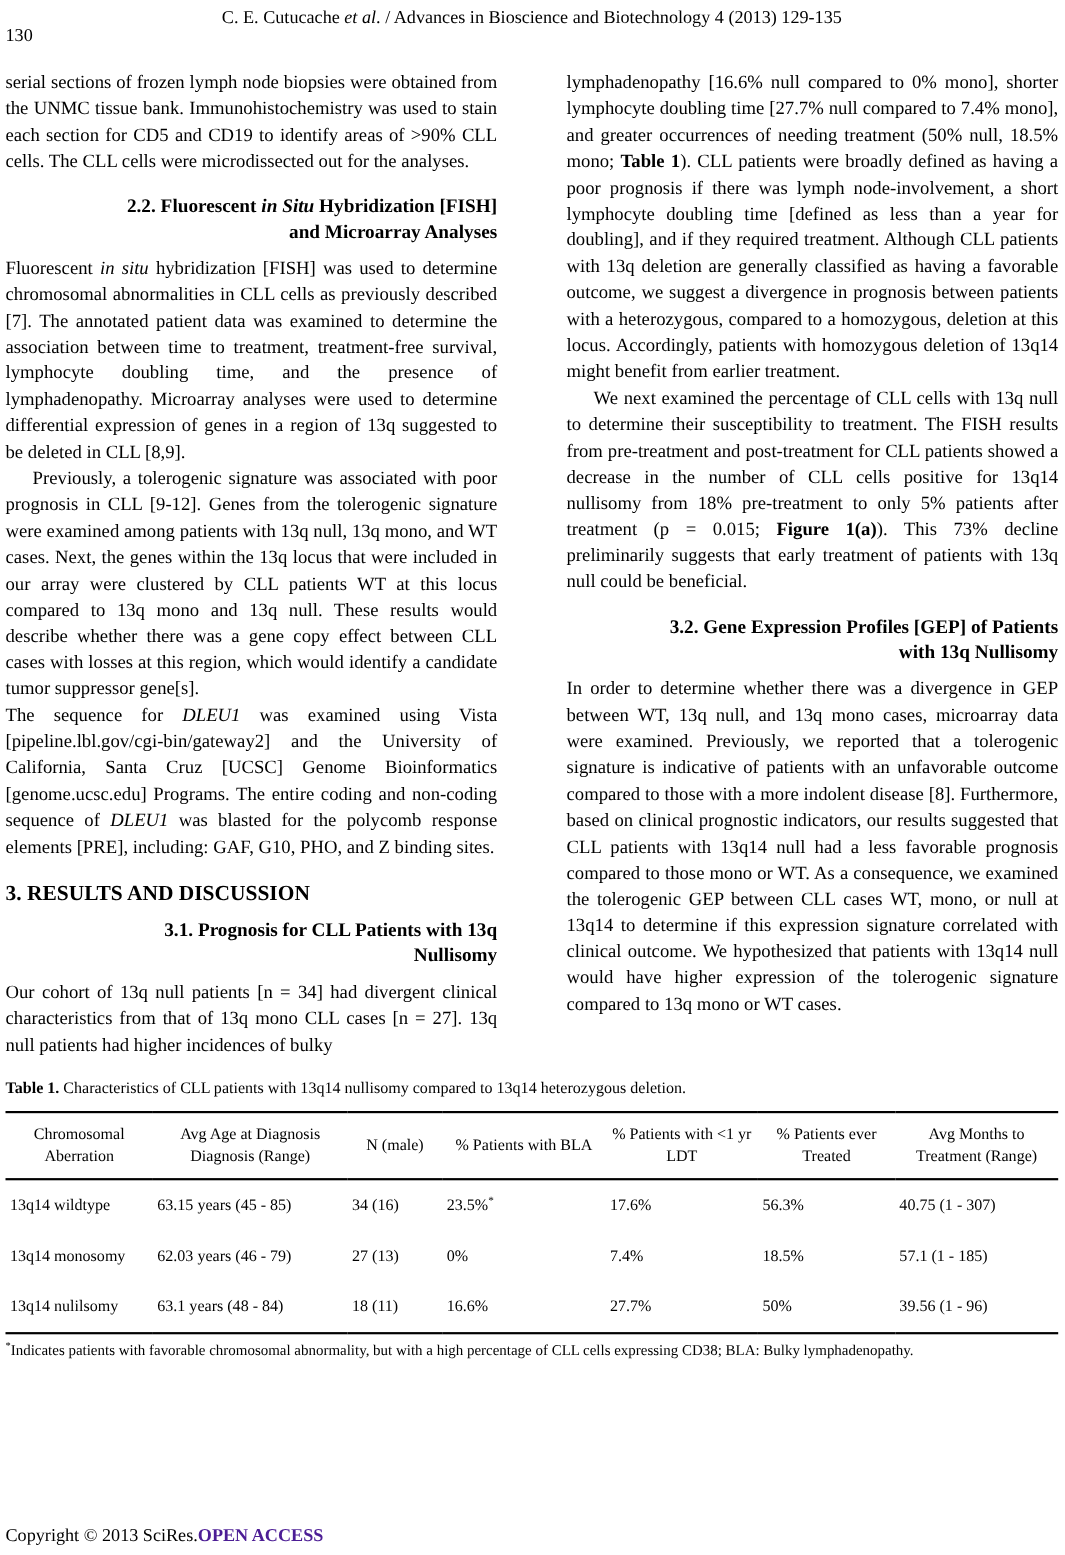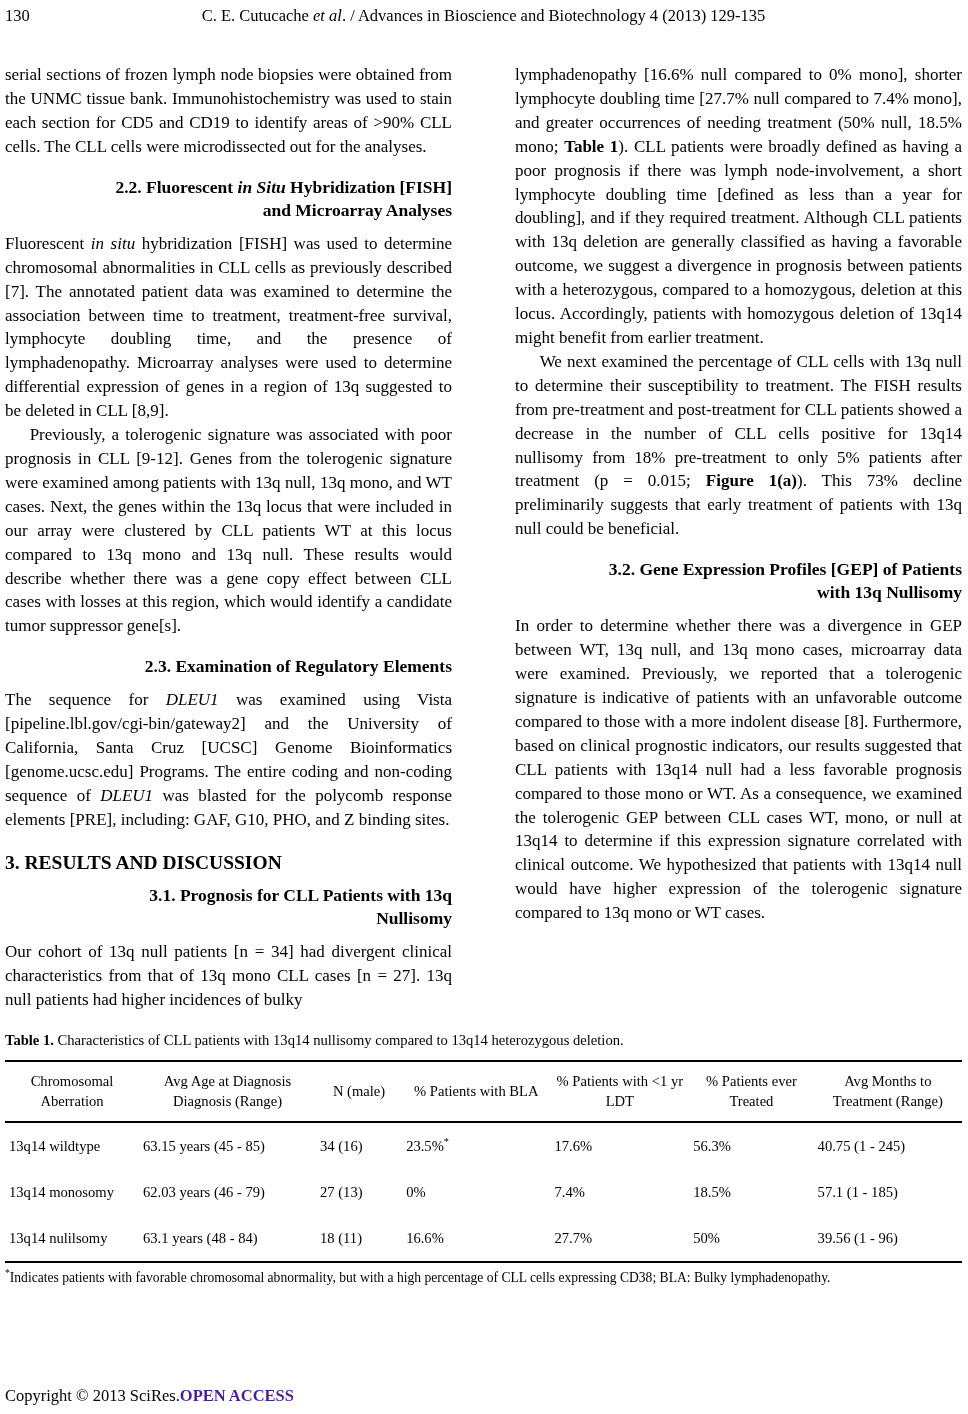--- a/index.html
+++ b/index.html
@@ -19,21 +19,21 @@
   }
   
   .run-head {
     position: relative;
     height: 24px;
     font-size: 16.5px;
     flex: 0 0 auto;
   }
   .run-head .pagenum {
     position: absolute;
-    left: 0; top: 0; font-family: Liberation Serif, serif;
+    left: 0; top: 16px; font-family: Liberation Serif, serif;
   }
   .run-head .title {
     position: absolute;
     left: 0; right: 0; top: 0;
     text-align: center;
   }
   
   .columns {
     display: flex;
     gap: 63px;
@@ -120,21 +120,20 @@
     <span class="title">C. E. Cutucache <i>et al</i>. / Advances in Bioscience and Biotechnology 4 (2013) 129-135</span>
   </div>
 
   <div class="columns">
 
     <div class="col">
       <p>serial sections of frozen lymph node biopsies were obtained from the UNMC tissue bank. Immunohistochemistry was used to stain each section for CD5 and CD19 to identify areas of &gt;90% CLL cells. The CLL cells were microdissected out for the analyses.</p>
       <h4 class="subsec">2.2. Fluorescent <i>in Situ</i> Hybridization [FISH]<br>and Microarray Analyses</h4>
       <p>Fluorescent <i>in situ</i> hybridization [FISH] was used to determine chromosomal abnormalities in CLL cells as previously described [7]. The annotated patient data was examined to determine the association between time to treatment, treatment-free survival, lymphocyte doubling time, and the presence of lymphadenopathy. Microarray analyses were used to determine differential expression of genes in a region of 13q suggested to be deleted in CLL [8,9].</p>
       <p class="indent">Previously, a tolerogenic signature was associated with poor prognosis in CLL [9-12]. Genes from the tolerogenic signature were examined among patients with 13q null, 13q mono, and WT cases. Next, the genes within the 13q locus that were included in our array were clustered by CLL patients WT at this locus compared to 13q mono and 13q null. These results would describe whether there was a gene copy effect between CLL cases with losses at this region, which would identify a candidate tumor suppressor gene[s].</p>
-      <h4 class="subsec">2.3. Examination of Regulatory Elements</h4>
       <p>The sequence for <i>DLEU1</i> was examined using Vista [pipeline.lbl.gov/cgi-bin/gateway2] and the University of California, Santa Cruz [UCSC] Genome Bioinformatics [genome.ucsc.edu] Programs. The entire coding and non-coding sequence of <i>DLEU1</i> was blasted for the polycomb response elements [PRE], including: GAF, G10, PHO, and Z binding sites.</p>
       <h3 class="sec">3. RESULTS AND DISCUSSION</h3>
       <h4 class="subsec tight">3.1. Prognosis for CLL Patients with 13q<br>Nullisomy</h4>
       <p>Our cohort of 13q null patients [n = 34] had divergent clinical characteristics from that of 13q mono CLL cases [n = 27]. 13q null patients had higher incidences of bulky</p>
     </div>
 
     <div class="col">
       <p>lymphadenopathy [16.6% null compared to 0% mono], shorter lymphocyte doubling time [27.7% null compared to 7.4% mono], and greater occurrences of needing treatment (50% null, 18.5% mono; <b>Table 1</b>). CLL patients were broadly defined as having a poor prognosis if there was lymph node-involvement, a short lymphocyte doubling time [defined as less than a year for doubling], and if they required treatment. Although CLL patients with 13q deletion are generally classified as having a favorable outcome, we suggest a divergence in prognosis between patients with a heterozygous, compared to a homozygous, deletion at this locus. Accordingly, patients with homozygous deletion of 13q14 might benefit from earlier treatment.</p>
       <p class="indent">We next examined the percentage of CLL cells with 13q null to determine their susceptibility to treatment. The FISH results from pre-treatment and post-treatment for CLL patients showed a decrease in the number of CLL cells positive for 13q14 nullisomy from 18% pre-treatment to only 5% patients after treatment (p = 0.015; <b>Figure 1(a)</b>). This 73% decline preliminarily suggests that early treatment of patients with 13q null could be beneficial.</p>
       <h4 class="subsec">3.2. Gene Expression Profiles [GEP] of Patients<br>with 13q Nullisomy</h4>
@@ -167,21 +166,21 @@
         </tr>
       </thead>
       <tbody>
         <tr>
           <td>13q14 wildtype</td>
           <td>63.15 years (45 - 85)</td>
           <td>34 (16)</td>
           <td>23.5%<sup>*</sup></td>
           <td>17.6%</td>
           <td>56.3%</td>
-          <td>40.75 (1 - 245)</td>
+          <td>40.75 (1 - 307)</td>
         </tr>
         <tr>
           <td>13q14 monosomy</td>
           <td>62.03 years (46 - 79)</td>
           <td>27 (13)</td>
           <td>0%</td>
           <td>7.4%</td>
           <td>18.5%</td>
           <td>57.1 (1 - 185)</td>
         </tr>

